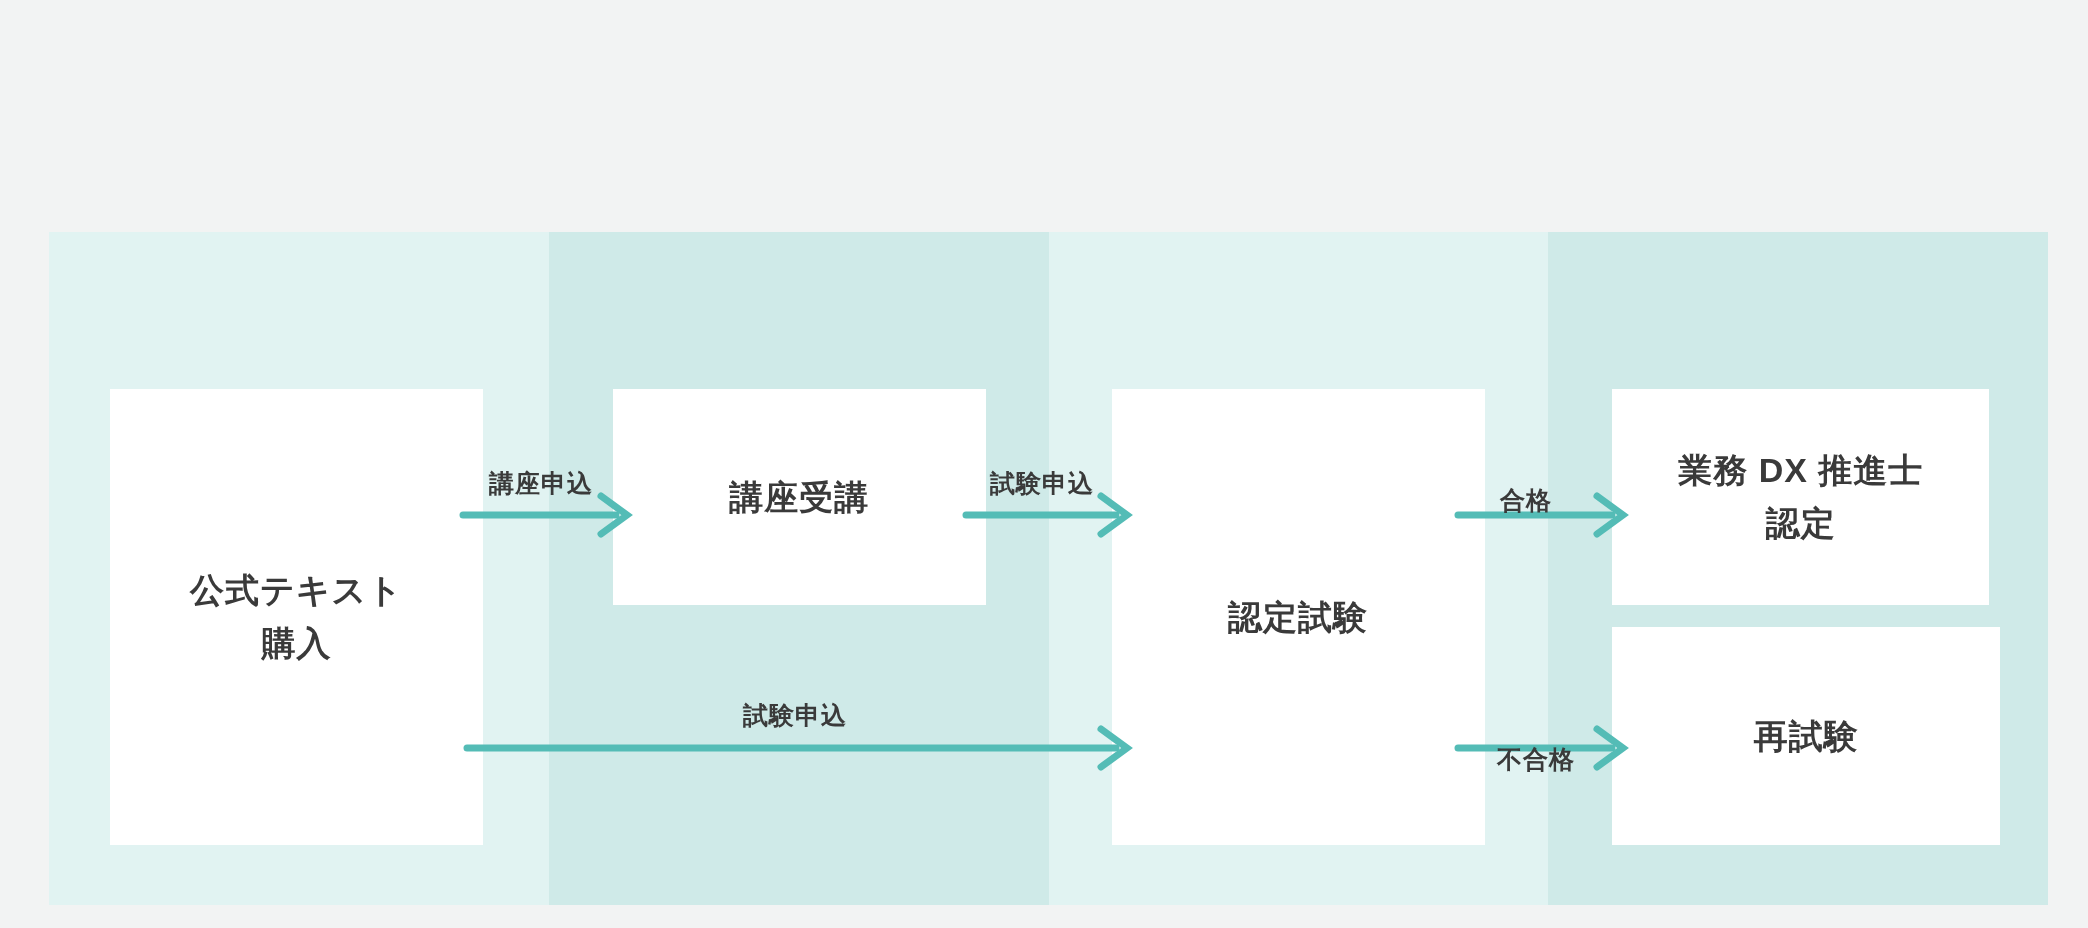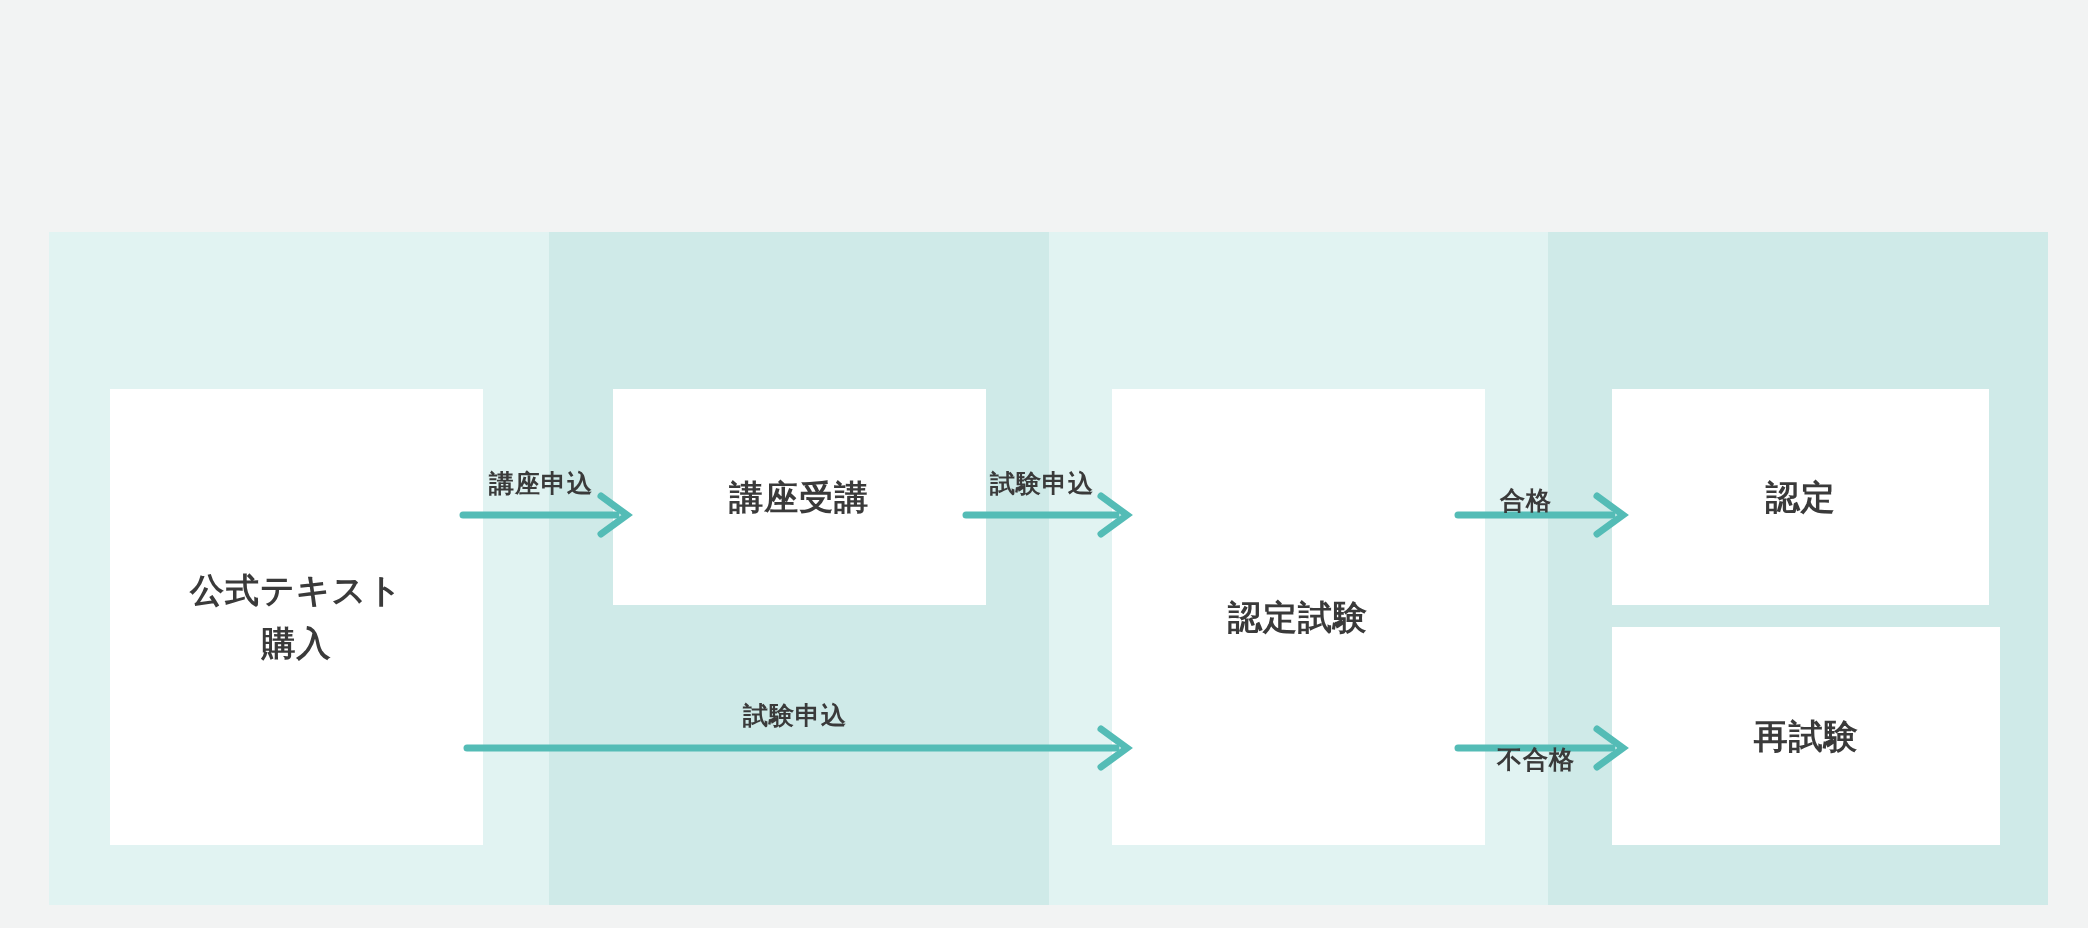--- a/index.html
+++ b/index.html
@@ -157,20 +157,21 @@
     <section class="step-col light">
       <div class="step-number">3</div>
       <div class="node node-3">
         <span>認定試験</span>
       </div>
     </section>
 
     <section class="step-col dark">
       <div class="step-number">4</div>
       <div class="node node-4a">
+        <span>業務 DX 推進士</span>
         <span>認定</span>
       </div>
       <div class="node node-4b">
         <span>再試験</span>
       </div>
     </section>
 
   </div>
 
   <svg class="flow-arrows" viewBox="0 0 2088 928" xmlns="http://www.w3.org/2000/svg" aria-hidden="true">

